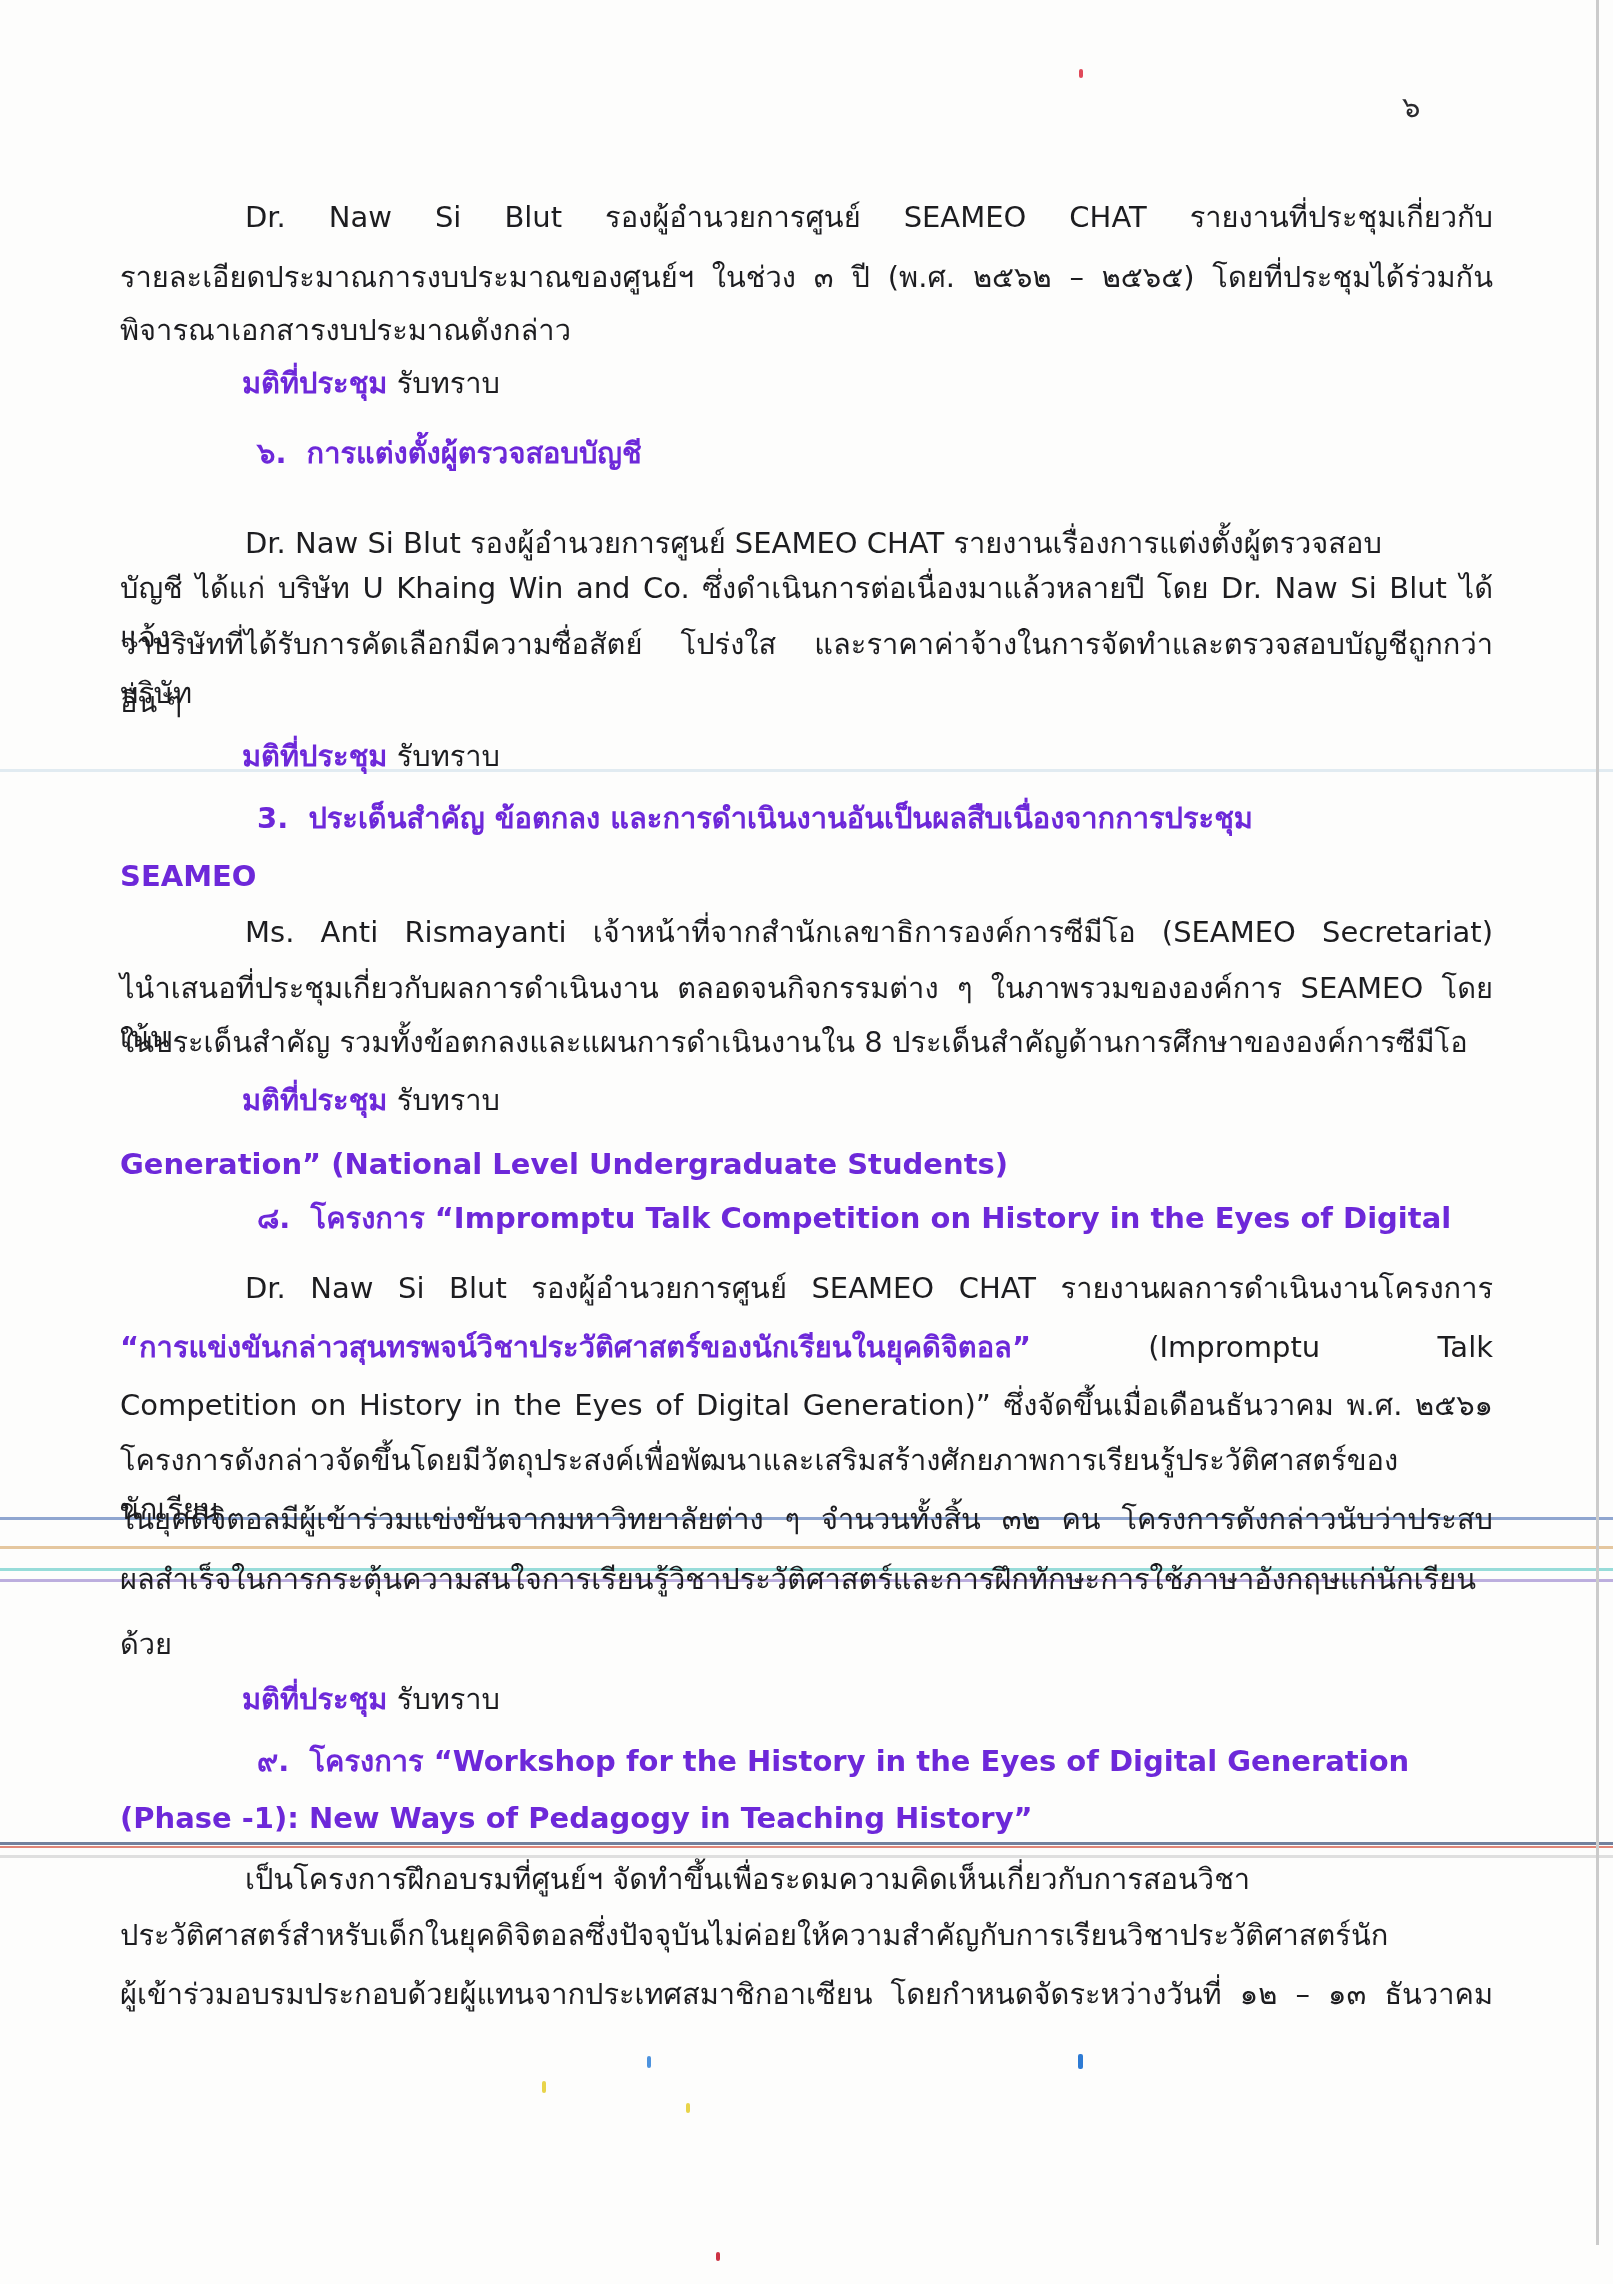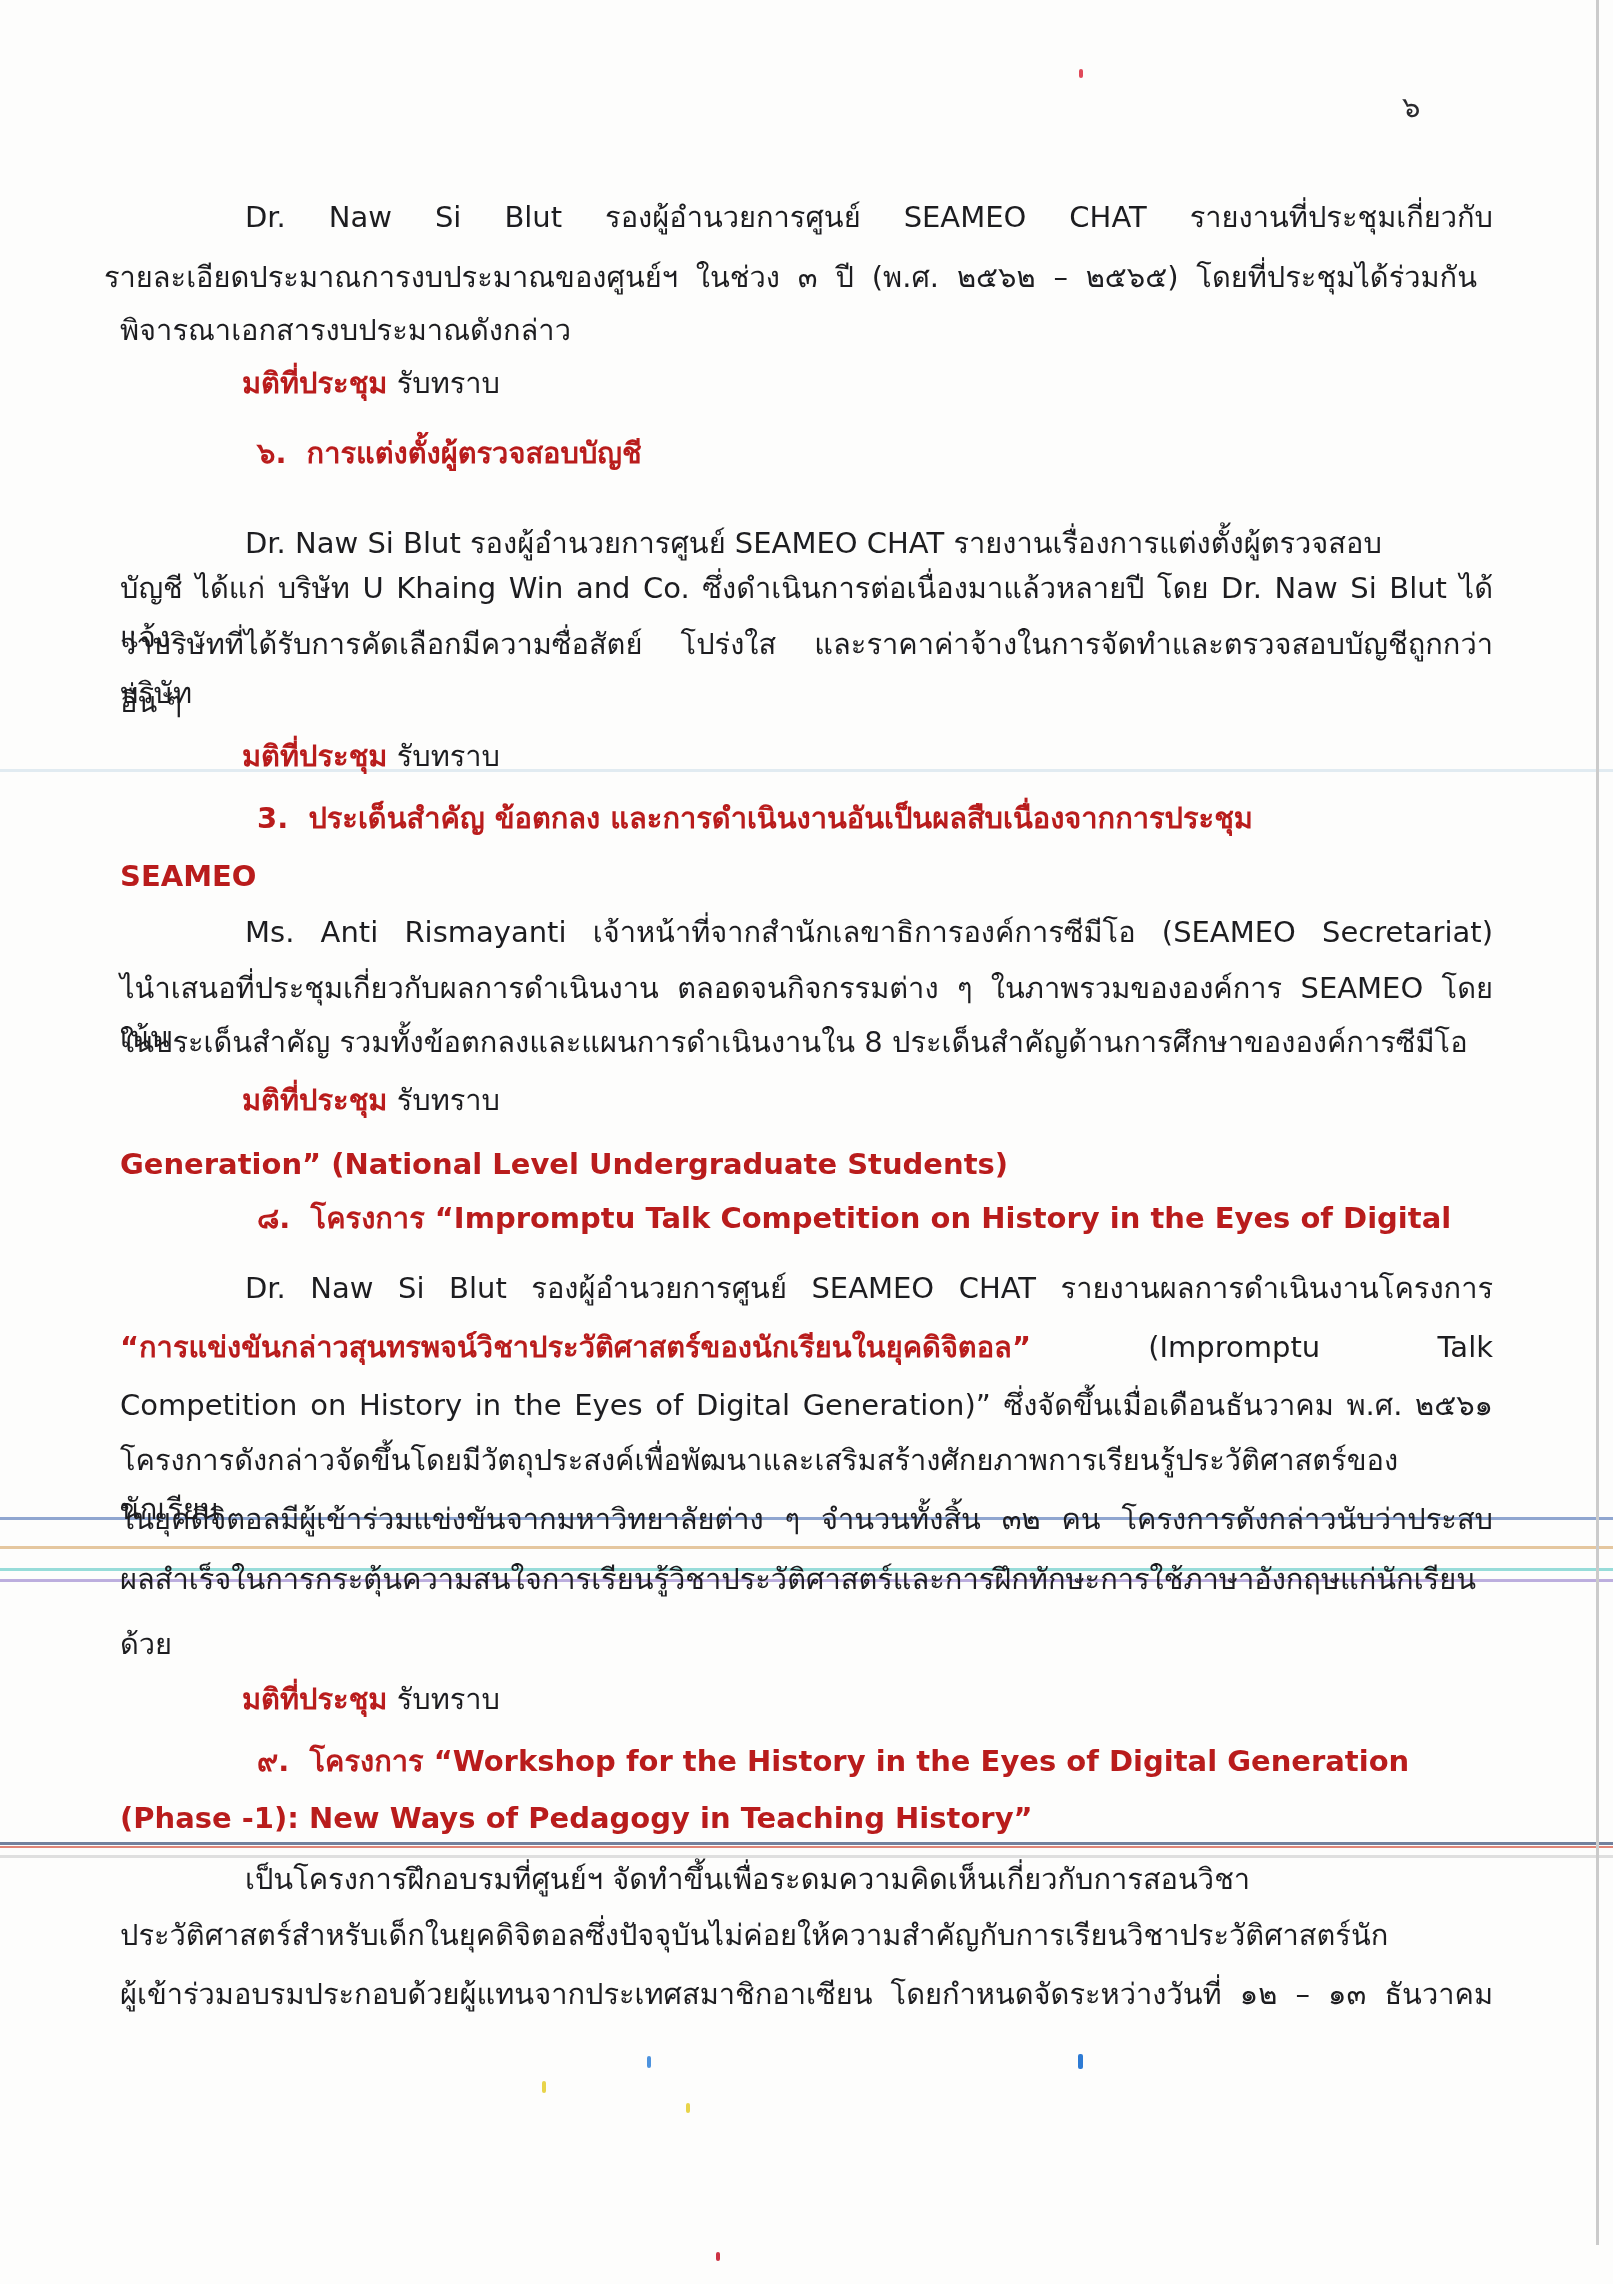--- a/index.html
+++ b/index.html
@@ -17,21 +17,21 @@
     line-height:49px;
     white-space:pre;
     letter-spacing:0;
   }
   .line.just{
     white-space:normal;
     text-align:justify;
     text-align-last:justify;
     overflow:visible;
   }
-  .line .b{font-weight:bold;color:#b91c1c;}
+  .line .b{font-weight:bold;color:#6d28d9;}
   .page-number{
     position:absolute;
     top:86px;left:1402px;
     font-size:29px;line-height:43px;
     color:#2a2a2e;
   }
   .h-artifact{position:absolute;left:0;width:1613px;pointer-events:none;}
   .v-artifact{position:absolute;top:0;pointer-events:none;}
   .speck{position:absolute;border-radius:2px;pointer-events:none;}
 </style>
@@ -52,21 +52,21 @@
       <div class="v-artifact" style="left: 1596px; top: 0px; height: 2245px; width: 2.9px; background: rgb(203, 203, 203);"></div>
       <div class="speck" style="left: 1079px; top: 69px; width: 3.9px; height: 8.8px; background: rgb(224, 74, 90);"></div>
       <div class="speck" style="left: 542px; top: 2081px; width: 3.9px; height: 11.8px; background: rgb(232, 212, 74);"></div>
       <div class="speck" style="left: 686px; top: 2103px; width: 3.9px; height: 9.8px; background: rgb(232, 212, 74);"></div>
       <div class="speck" style="left: 1078px; top: 2054px; width: 4.9px; height: 14.7px; background: rgb(46, 123, 212);"></div>
       <div class="speck" style="left: 647px; top: 2056px; width: 3.9px; height: 11.8px; background: rgb(77, 147, 222);"></div>
       <div class="speck" style="left: 716px; top: 2252px; width: 3.9px; height: 8.8px; background: rgb(204, 51, 68);"></div>
     </div>
   <div id="lines-layer">
       <div class="line just" style="top: 193px; left: 245px; width: 1248px;"><span>Dr.  Naw  Si  Blut  รองผู้อำนวยการศูนย์ SEAMEO  CHAT  รายงานที่ประชุมเกี่ยวกับ</span></div>
-      <div class="line just" style="top: 253px; left: 104px; width: 1373px;"><span>รายละเอียดประมาณการงบประมาณของศูนย์ฯ ในช่วง ๓ ปี (พ.ศ. ๒๕๖๒ – ๒๕๖๕)  โดยที่ประชุมได้ร่วมกัน</span></div>
+      <div class="line just" style="top: 253px; left: 120px; width: 1373px;"><span>รายละเอียดประมาณการงบประมาณของศูนย์ฯ ในช่วง ๓ ปี (พ.ศ. ๒๕๖๒ – ๒๕๖๕)  โดยที่ประชุมได้ร่วมกัน</span></div>
       <div class="line" style="top: 306px; left: 120px;"><span>พิจารณาเอกสารงบประมาณดังกล่าว</span></div>
       <div class="line" style="top: 359px; left: 242px;"><span class="b">มติที่ประชุม</span><span> รับทราบ</span></div>
       <div class="line" style="top: 429px; left: 257px;"><span class="b">๖.  การแต่งตั้งผู้ตรวจสอบบัญชี</span></div>
       <div class="line" style="top: 507px; left: 245px; margin-top: 12px;"><span>Dr. Naw Si Blut รองผู้อำนวยการศูนย์ SEAMEO CHAT รายงานเรื่องการแต่งตั้งผู้ตรวจสอบ</span></div>
       <div class="line just" style="top: 564px; left: 120px; width: 1373px;"><span>บัญชี ได้แก่  บริษัท U Khaing Win and Co. ซึ่งดำเนินการต่อเนื่องมาแล้วหลายปี โดย Dr. Naw Si Blut ได้แจ้ง</span></div>
       <div class="line just" style="top: 620px; left: 120px; width: 1373px;"><span>ว่าบริษัทที่ได้รับการคัดเลือกมีความซื่อสัตย์ โปร่งใส และราคาค่าจ้างในการจัดทำและตรวจสอบบัญชีถูกกว่าบริษัท</span></div>
       <div class="line" style="top: 678px; left: 120px;"><span>อื่น ๆ</span></div>
       <div class="line" style="top: 732px; left: 242px;"><span class="b">มติที่ประชุม</span><span> รับทราบ</span></div>
       <div class="line" style="top: 794px; left: 257px;"><span class="b">3.  ประเด็นสำคัญ ข้อตกลง และการดำเนินงานอันเป็นผลสืบเนื่องจากการประชุม</span></div>
       <div class="line" style="top: 852px; left: 120px;"><span class="b">SEAMEO</span></div>

